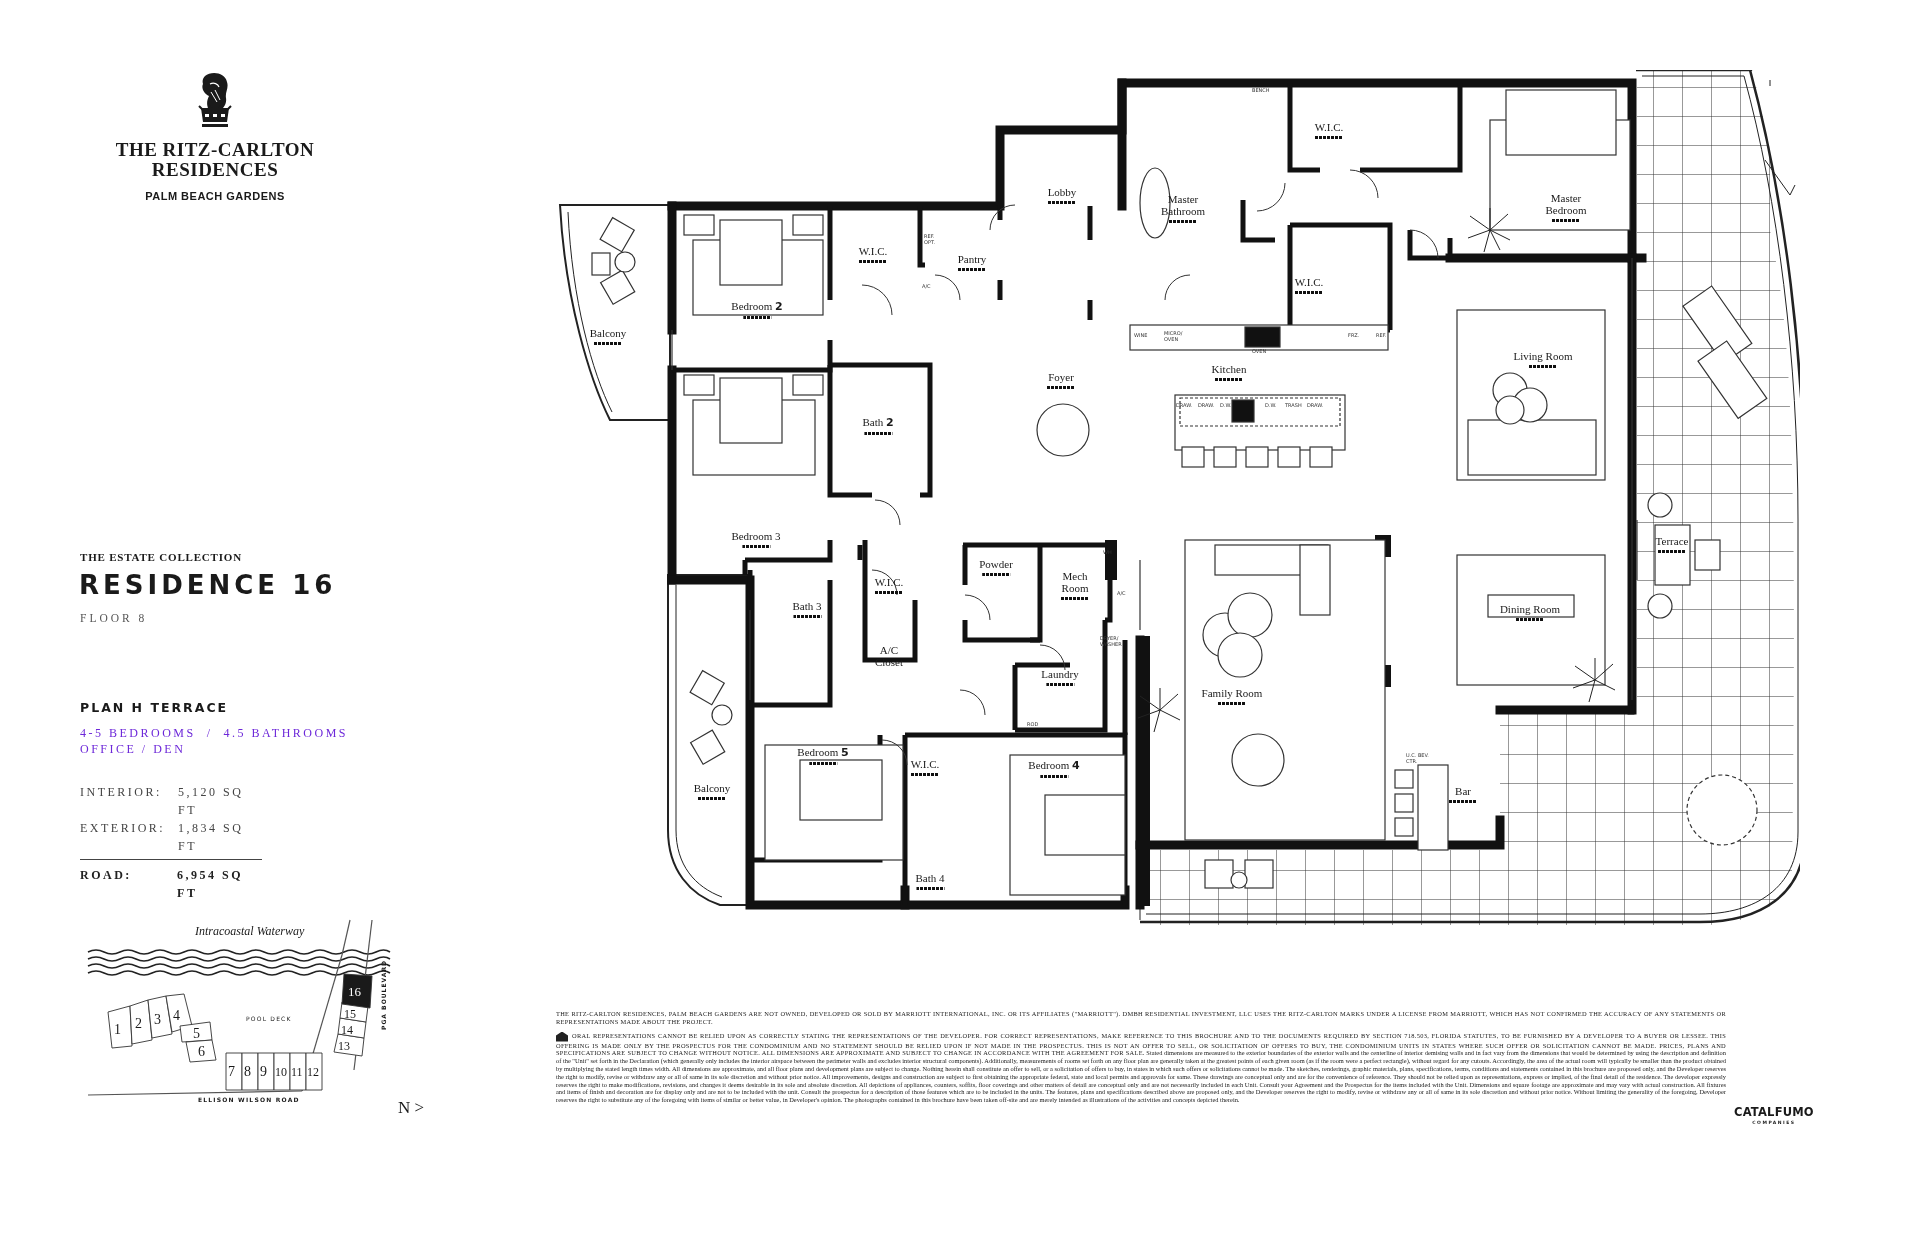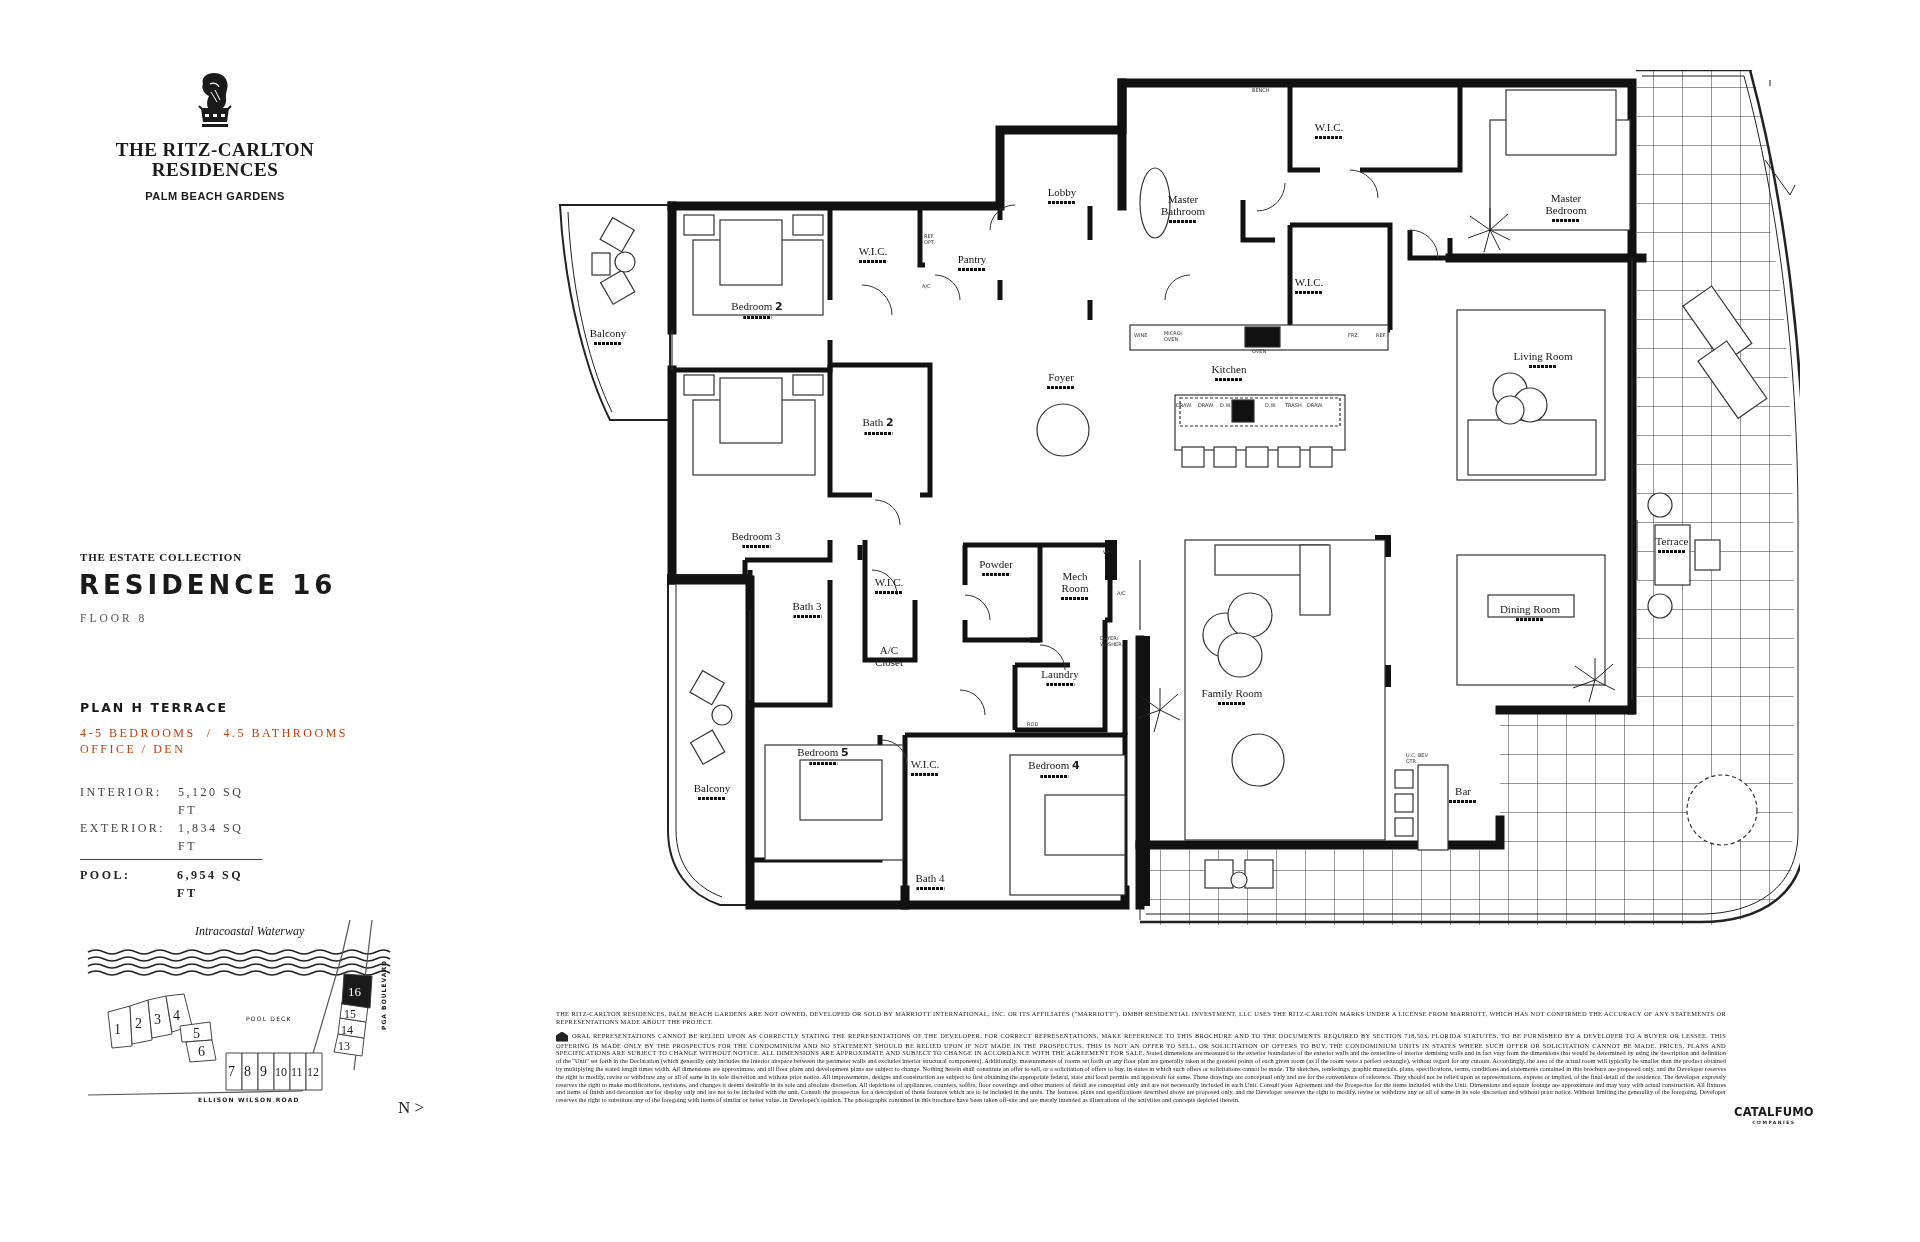--- a/index.html
+++ b/index.html
@@ -7,21 +7,21 @@
   .abs{position:absolute;}
   .logo{left:70px;top:72px;width:290px;text-align:center;}
   .logo-mark{width:40px;height:58px;margin:0 auto 6px;}
   .logo-t1{font-family:"Liberation Serif",serif;font-weight:bold;font-size:19px;letter-spacing:0.5px;line-height:20px;}
   .logo-t2{font-family:"Liberation Serif",serif;font-weight:bold;font-size:19px;letter-spacing:0.5px;line-height:20px;}
   .logo-t3{font-family:"Liberation Sans",sans-serif;font-weight:bold;font-size:11px;letter-spacing:0.5px;margin-top:10px;}
   .coll{left:80px;top:551px;font-family:"Liberation Serif",serif;font-weight:bold;font-size:11px;letter-spacing:0.8px;}
   .res{left:79px;top:570px;font-family:"DejaVu Sans",sans-serif;font-weight:bold;font-size:26px;letter-spacing:4px;}
   .floor{left:80px;top:612px;font-family:"Liberation Serif",serif;font-size:11.5px;letter-spacing:3px;color:#555;}
   .plan{left:80px;top:700px;font-family:"DejaVu Sans",sans-serif;font-weight:bold;font-size:12.5px;letter-spacing:2px;}
-  .beds{left:80px;top:725px;font-family:"Liberation Serif",serif;font-size:12px;letter-spacing:2.5px;line-height:16px;color:#c2410c;}
+  .beds{left:80px;top:725px;font-family:"Liberation Serif",serif;font-size:12px;letter-spacing:2.5px;line-height:16px;color:#6d28d9;}
   .areas{left:80px;top:783px;width:182px;font-family:"Liberation Serif",serif;font-size:12px;letter-spacing:2.5px;color:#444;}
   .areas .row{display:flex;line-height:18px;}
   .areas .k{width:105px;}
   .areas .rule{border-top:1.5px solid #444;margin:4px 0 6px;}
   .areas .total{font-weight:bold;color:#222;}
   .keymap{left:80px;top:910px;width:380px;height:200px;}
   .keymap .wt{position:absolute;left:115px;top:14px;font-family:"Liberation Serif",serif;font-style:italic;font-size:12px;}
   .keymap .pool{position:absolute;left:166px;top:105px;font-family:"DejaVu Sans",sans-serif;font-size:6px;letter-spacing:1.2px;}
   .keymap .road{position:absolute;left:118px;top:186px;font-family:"DejaVu Sans",sans-serif;font-size:6px;letter-spacing:1.2px;font-weight:bold;}
   .keymap .pga{position:absolute;left:300px;top:120px;transform:rotate(-90deg);transform-origin:left top;font-family:"DejaVu Sans",sans-serif;font-size:6px;letter-spacing:1px;font-weight:bold;}
@@ -71,21 +71,21 @@
   <div class="row">
     <span class="k">INTERIOR:</span>
     <span>5,120 SQ FT</span>
   </div>
   <div class="row">
     <span class="k">EXTERIOR:</span>
     <span>1,834 SQ FT</span>
   </div>
   <div class="rule"></div>
   <div class="row total">
-    <span class="k">POOL:</span>
+    <span class="k">ROAD:</span>
     <span>6,954 SQ FT</span>
   </div>
 </div>
 
 <div class="abs keymap">
   <svg width="380" height="200" viewBox="0 0 380 200">
     <g stroke="#222" stroke-width="1.6" fill="none">
       <path d="M8 42 q8 -4 16 0 t16 0 t16 0 t16 0 t16 0 t16 0 t16 0 t16 0 t16 0 t16 0 t16 0 t16 0 t16 0 t16 0 t16 0 t16 0 t16 0 t16 0 t14 0"></path>
       <path d="M8 49 q8 -4 16 0 t16 0 t16 0 t16 0 t16 0 t16 0 t16 0 t16 0 t16 0 t16 0 t16 0 t16 0 t16 0 t16 0 t16 0 t16 0 t16 0 t16 0 t14 0"></path>
       <path d="M8 56 q8 -4 16 0 t16 0 t16 0 t16 0 t16 0 t16 0 t16 0 t16 0 t16 0 t16 0 t16 0 t16 0 t16 0 t16 0 t16 0 t16 0 t16 0 t16 0 t14 0"></path>

